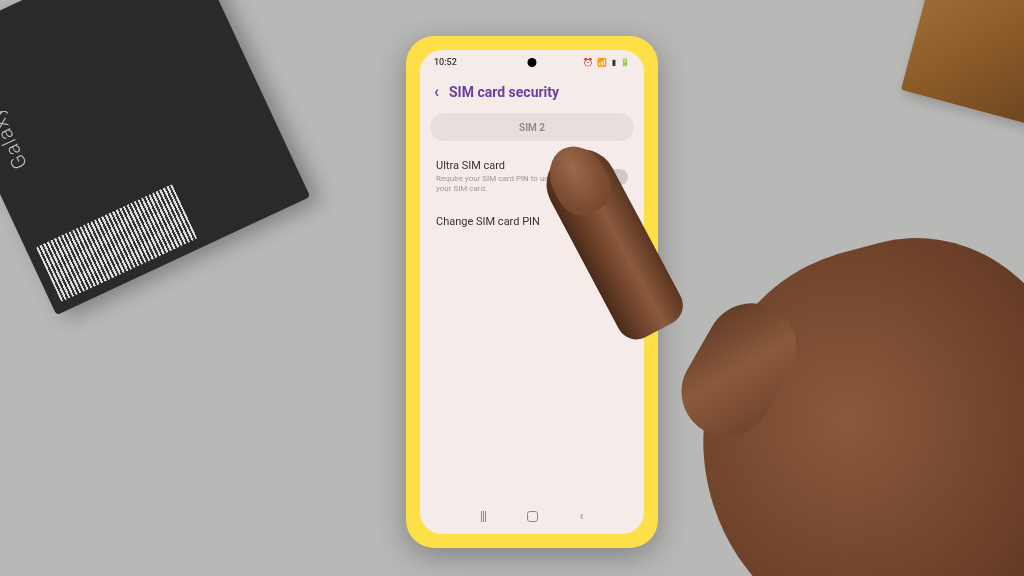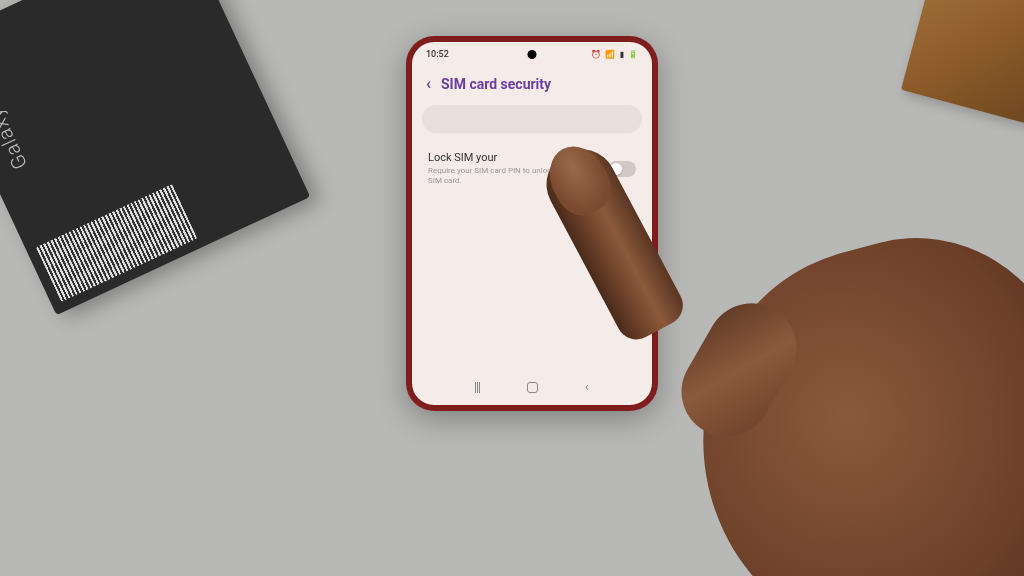--- a/index.html
+++ b/index.html
@@ -60,24 +60,24 @@
       transform: rotate(15deg);
       box-shadow: 4px 4px 12px rgba(0,0,0,0.2);
     }
     
     
     .phone {
       position: absolute;
       left: 406px;
       top: 36px;
       width: 252px;
-      height: 375px;
-      background: #7f1d1d;
+      height: 512px;
+      background: #fde047;
       border-radius: 28px;
-      padding: 6px;
+      padding: 14px;
       box-shadow: 0 8px 30px rgba(0,0,0,0.3);
     }
     
     .phone-screen {
       width: 100%;
       height: 100%;
       background: #f5ece9;
       border-radius: 22px;
       position: relative;
       overflow: hidden;
@@ -339,30 +339,36 @@
         <span class="status-icon">🔋</span>
       </div>
     </div>
 
     <div class="app-header">
       <span class="back-icon">‹</span>
       <span class="page-title">SIM card security</span>
     </div>
 
     <div class="tabs">
+      <div class="tab">SIM 2</div>
     </div>
 
     <div class="setting-item">
       <div class="setting-text">
-        <div class="setting-title">Lock SIM your</div>
+        <div class="setting-title">Ultra SIM card</div>
         <div class="setting-desc">Require your SIM card PIN to unlock and use your SIM card.</div>
       </div>
       <div class="toggle"></div>
     </div>
 
+    <div class="setting-item">
+      <div class="setting-text">
+        <div class="setting-title">Change SIM card PIN</div>
+      </div>
+    </div>
 
     <div class="nav-bar">
       <div class="nav-recent">
         <span></span>
           <span></span>
           <span></span>
       </div>
       <div class="nav-home"></div>
       <div class="nav-icon">‹</div>
     </div>

